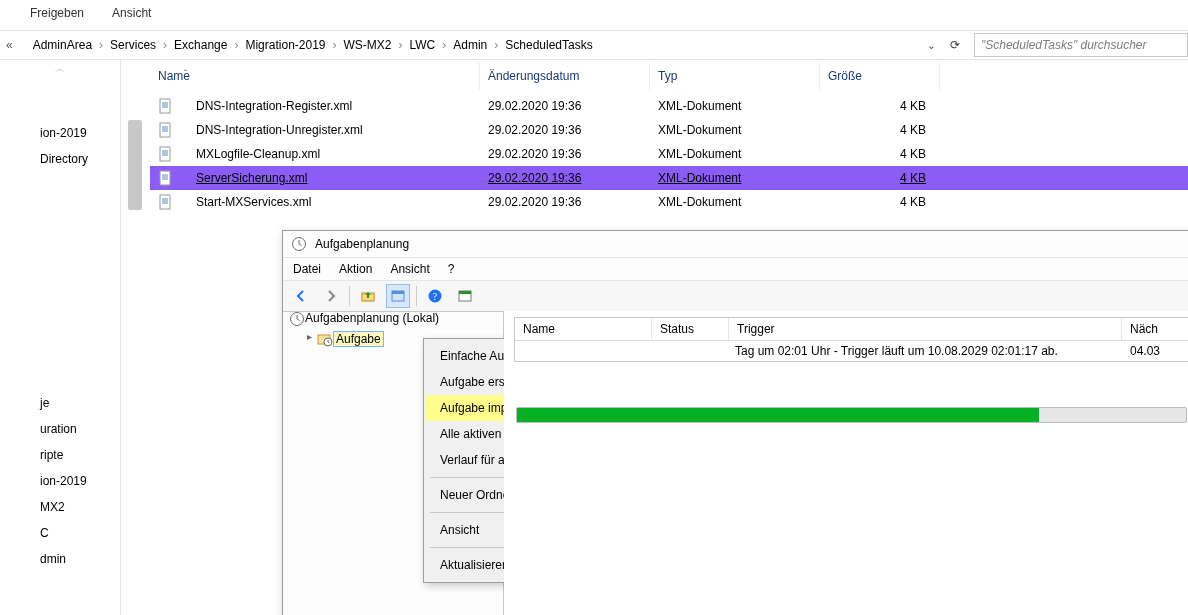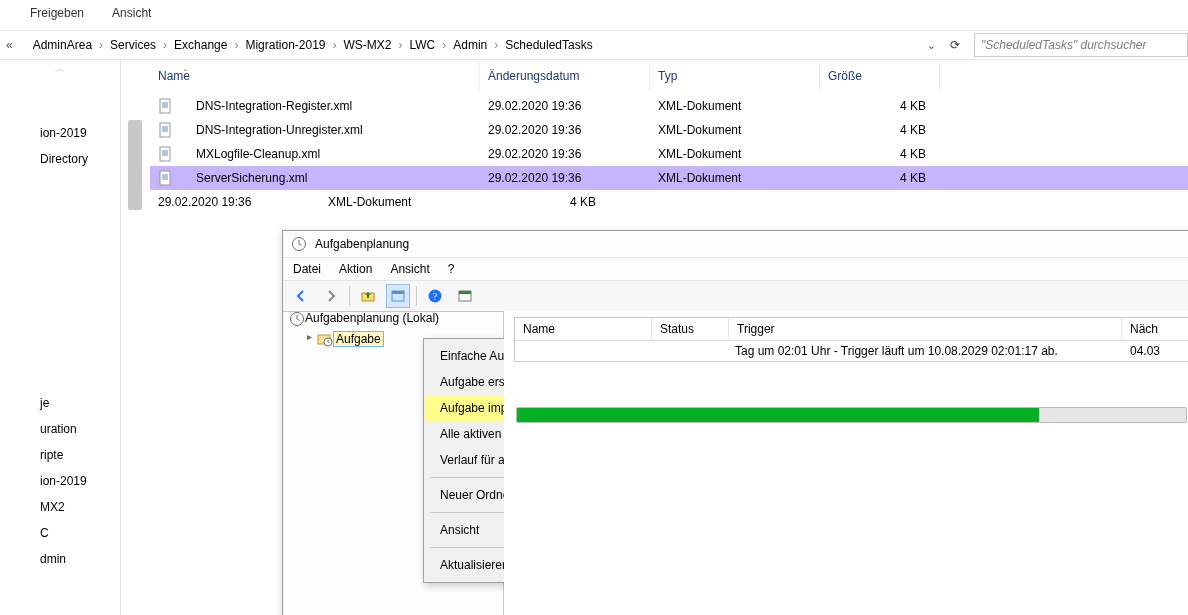--- a/index.html
+++ b/index.html
@@ -29,21 +29,21 @@
   
   .thumb { position:absolute; left:128px; top:120px; width:14px; height:90px; background:#c8c8c8; border-radius:2px; }
 
   
   .file-area { position:absolute; left:150px; top:62px; right:0; }
   .col-headers { display:flex; height:28px; align-items:center; color:#1a3a7a; font-size:12px; }
   .col-headers .h { border-right:1px solid #eee; height:28px; display:flex; align-items:center; padding:0 8px; box-sizing:border-box; }
   .col-headers .h.sort::after { content:"ˆ"; position:relative; top:-2px; margin-left:-6px; color:#6b6b6b; font-size:10px; }
   .file-rows { margin-top:4px; }
   .file-row { display:flex; height:24px; align-items:center; }
-  .file-row.sel { background:#c4b5fd; }
+  .file-row.sel { background:#8b5cf6;text-decoration:underline; }
   .cell { padding-left:8px; box-sizing:border-box; white-space:nowrap; overflow:hidden; }
   .fname { display:flex; align-items:center; gap:22px; }
   .xml-icon { width:16px; height:16px; display:inline-flex; align-items:center; justify-content:center; }
   .xml-icon svg { width:16px; height:16px; }
 
   
   .ts-window { position:absolute; left:282px; top:230px; width:910px; height:400px; border:1px solid #9a9a9a; background:#fdfdfd; box-shadow:0 2px 8px rgba(0,0,0,.15); }
   .ts-title { height:26px; display:flex; align-items:center; gap:8px; padding-left:8px; border-bottom:1px solid #e5e5e5; }
   .ts-title .clock { width:16px; height:16px; }
   .ts-menu { height:22px; display:flex; align-items:center; gap:18px; padding-left:10px; }
@@ -188,20 +188,29 @@
                 <path d="M4 5h6M4 7h6M4 9h6" stroke="#5a8fce" stroke-width="1"></path>
               </svg>
             </span>
             <span>ServerSicherung.xml</span>
           </div>
           <div class="cell" style="width:170px">29.02.2020 19:36</div>
           <div class="cell" style="width:170px">XML-Dokument</div>
           <div class="cell" style="width:120px;text-align:right;padding-right:14px">4 KB</div>
         </div>
         <div class="file-row">
+          <div class="cell fname" style="width:330px">
+            <span class="xml-icon">
+              <svg viewBox="0 0 16 16">
+                <rect x="2" y="1" width="10" height="14" fill="#fff" stroke="#9a9a9a"></rect>
+                <path d="M4 5h6M4 7h6M4 9h6" stroke="#5a8fce" stroke-width="1"></path>
+              </svg>
+            </span>
+            <span>Start-MXServices.xml</span>
+          </div>
           <div class="cell" style="width:170px">29.02.2020 19:36</div>
           <div class="cell" style="width:170px">XML-Dokument</div>
           <div class="cell" style="width:120px;text-align:right;padding-right:14px">4 KB</div>
         </div>
       </div>
   </div>
 
   <div class="ts-window">
     <div class="ts-title">
       <span class="clock">

